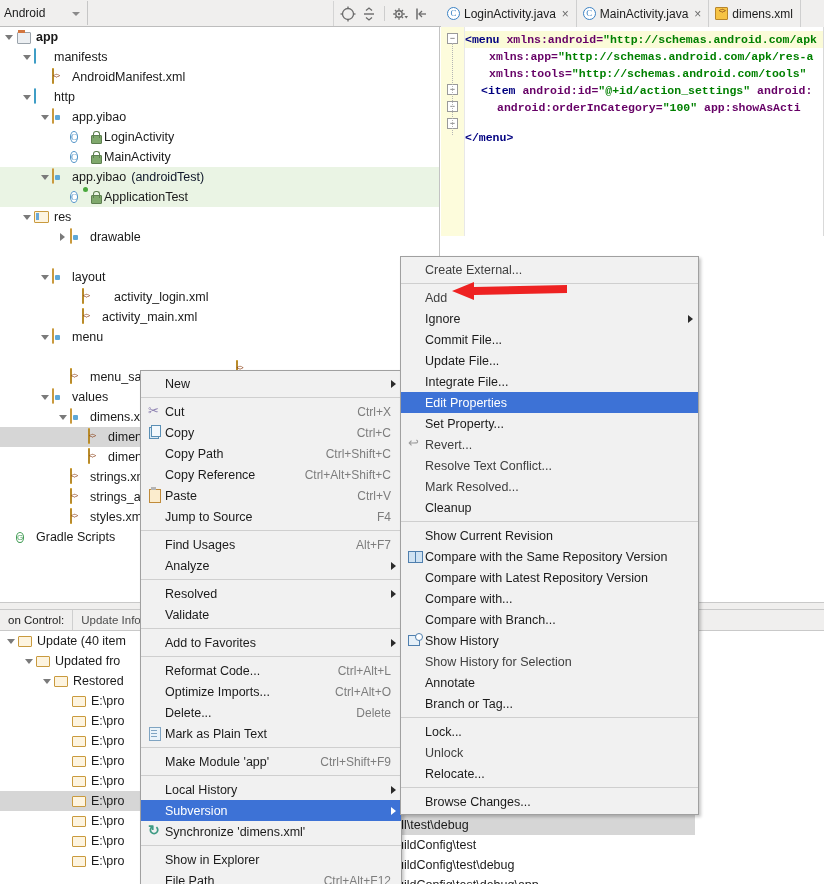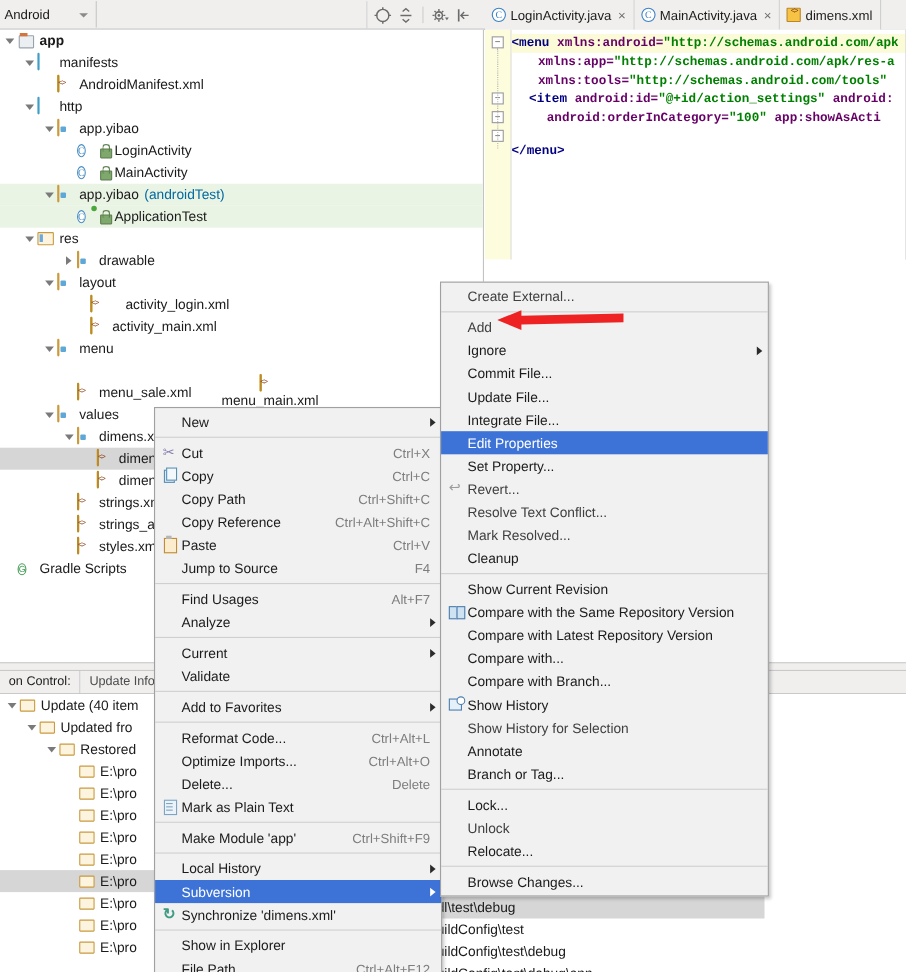--- a/index.html
+++ b/index.html
@@ -162,21 +162,21 @@
   .ic-res:after{
     content:""; position:absolute; left:1.5px; top:4px; width:3px; height:7px;
     background:#6aa9d8;
   }
   .ic-gradle {
     width:14px;height:14px;margin-top:1px;border-radius:50%;
     border:1.5px solid #3f9b52; background:#fff;
     color:#3f9b52; font-size:8px; line-height:11px; text-align:center;
   }
   .tlabel.bold { font-weight: bold; }
-  .tlabel.dim { color: #0369a1; margin-left: 5px; text-align: right; }
+  .tlabel.dim { color: #0f172a; margin-left: 5px; text-align: right; }
 
   
   .editor {
     position: absolute; left: 441px; top: 27px; width: 383px; height: 209px;
     background: #ffffff; overflow: hidden;
   }
   .ed-gutter {
     position: absolute; left: 0; top: 0; width: 24px; height: 100%;
     background: #fdfcdc; border-right: 1px solid #e7e6c8;
   }
@@ -449,21 +449,21 @@
         <div class="trow" style="padding-left: 20px;">
           <span class="twist open"></span>
           <span class="ticon"><span class="ic-res"></span></span>
           <span class="tlabel">res</span>
         </div>
         <div class="trow" style="padding-left: 56px;">
           <span class="twist closed"></span>
           <span class="ticon"><span class="folder orange"></span></span>
           <span class="tlabel">drawable</span>
         </div>
-        <div class="trow" style="padding-left: 38px;">
+        <div class="trow" style="padding-left: 38px; margin-top: 20px;">
           <span class="twist open"></span>
           <span class="ticon"><span class="folder orange"></span></span>
           <span class="tlabel">layout</span>
         </div>
         <div class="trow" style="padding-left: 56px; gap: 12px;">
           <span class="twist"></span>
           <span class="ticon"><span class="ic-file-xml"></span></span>
           <span class="tlabel">activity_login.xml</span>
         </div>
         <div class="trow" style="padding-left: 56px; margin-left: 12px;">
@@ -679,21 +679,21 @@
         <span class="mkey">Alt+F7</span>
       </div>
       <div class="mitem">
         <span class="micon"></span>
         <span class="mlabel">Analyze</span>
         <span class="marrow"></span>
       </div>
       <div class="msep"></div>
       <div class="mitem">
         <span class="micon"></span>
-        <span class="mlabel">Current</span>
+        <span class="mlabel">Resolved</span>
         <span class="marrow"></span>
       </div>
       <div class="mitem">
         <span class="micon"></span>
         <span class="mlabel">Validate</span>
       </div>
       <div class="msep"></div>
       <div class="mitem">
         <span class="micon"></span>
         <span class="mlabel">Add to Favorites</span>

